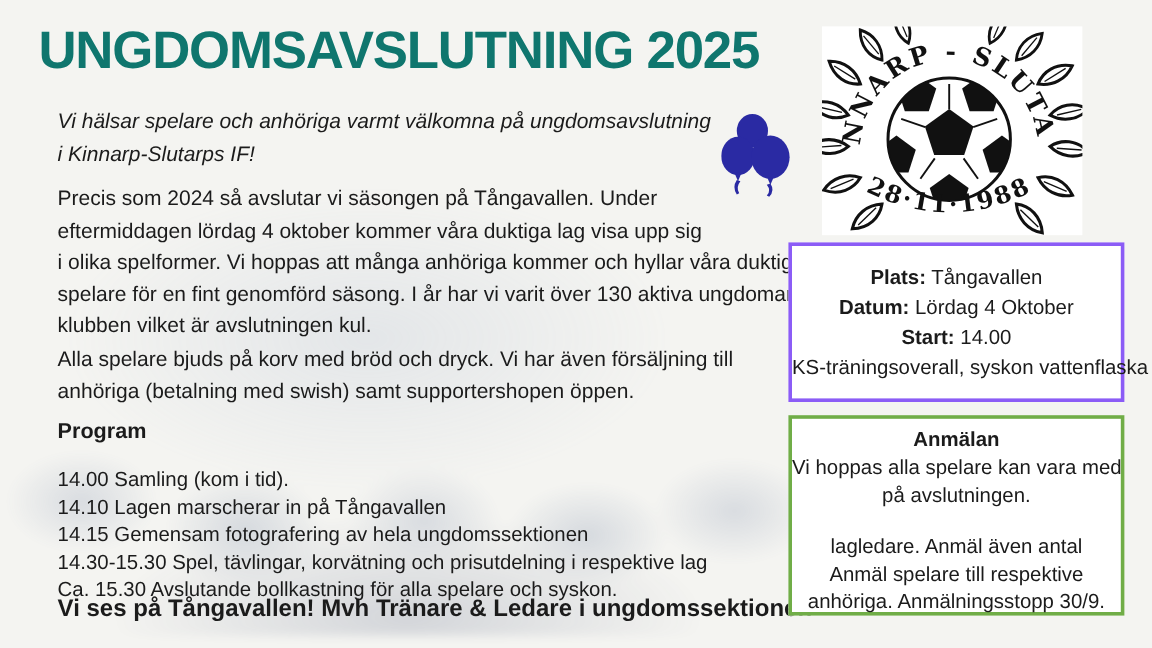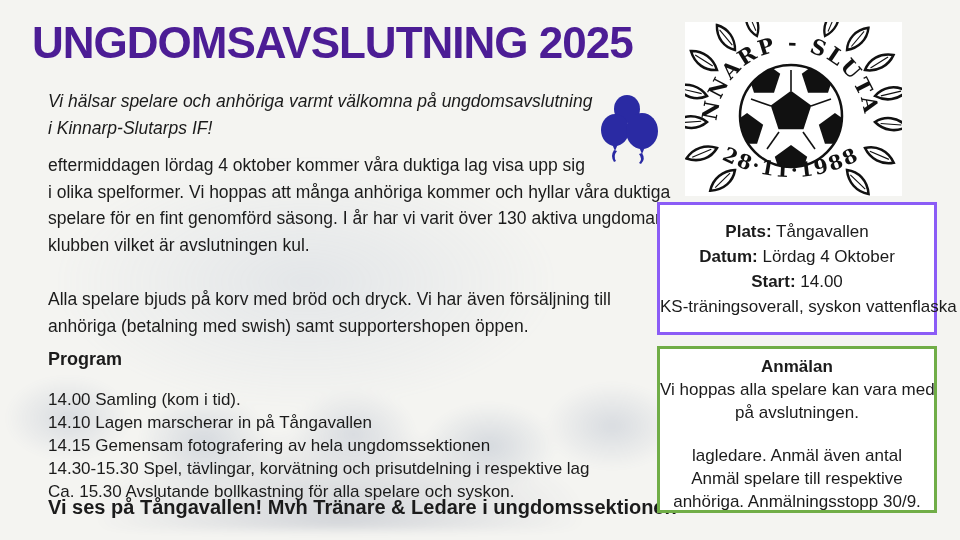--- a/index.html
+++ b/index.html
@@ -20,21 +20,21 @@
       radial-gradient(ellipse 95px 70px at 30% 78%, #38507e 0%, transparent 70%),
       radial-gradient(ellipse 90px 65px at 52% 76%, #4a5f8a 0%, transparent 70%),
       radial-gradient(ellipse 95px 62px at 72% 79%, #38507e 0%, transparent 70%),
       radial-gradient(ellipse 95px 62px at 90% 74%, #4a5f8a 0%, transparent 70%),
       radial-gradient(ellipse 320px 110px at 50% 96%, #2c3a63 0%, transparent 78%),
       radial-gradient(ellipse 340px 170px at 45% 38%, #8fa0be 0%, transparent 75%);
   }
   .title{
     position:absolute;left:32px;top:18px;
     font-size:44px;font-weight:800;letter-spacing:-1px;
-    color:#4c1d95;white-space:nowrap;
+    color:#0f766e;white-space:nowrap;
   }
   .intro{
     position:absolute;left:48px;top:88px;
     font-size:17.5px;font-style:italic;line-height:27px;
   }
   .para1{position:absolute;left:48px;top:152px;font-size:17.5px;line-height:26.5px;}
   .para2{position:absolute;left:48px;top:286px;font-size:17.5px;line-height:26.5px;}
   .program-heading{position:absolute;left:48px;top:349px;font-size:18px;font-weight:bold;}
   .program-list{position:absolute;left:48px;top:388px;font-size:17px;line-height:23px;}
   .closing{position:absolute;left:48px;top:496px;font-size:20px;font-weight:bold;white-space:nowrap;}
@@ -141,20 +141,21 @@
         <textPath href="#topArc" startOffset="50%" text-anchor="middle">KINNARP - SLUTARP</textPath>
       </text>
 
       <text font-family="'DejaVu Serif','Liberation Serif',serif" font-size="20" font-weight="bold" letter-spacing="2" fill="#111">
         <textPath href="#botArc" startOffset="50%" text-anchor="middle">28·11·1988</textPath>
       </text>
     </svg>
   </div>
 
   <div class="para1">
+    <div class="line">Precis som 2024 så avslutar vi säsongen på Tångavallen. Under</div>
     <div class="line">eftermiddagen lördag 4 oktober kommer våra duktiga lag visa upp sig</div>
     <div class="line">i olika spelformer. Vi hoppas att många anhöriga kommer och hyllar våra duktiga</div>
     <div class="line">spelare för en fint genomförd säsong. I år har vi varit över 130 aktiva ungdomar I</div>
     <div class="line">klubben vilket är avslutningen kul.</div>
   </div>
 
   <div class="para2">
     <div class="line">Alla spelare bjuds på korv med bröd och dryck. Vi har även försäljning till</div>
     <div class="line">anhöriga (betalning med swish) samt supportershopen öppen.</div>
   </div>

